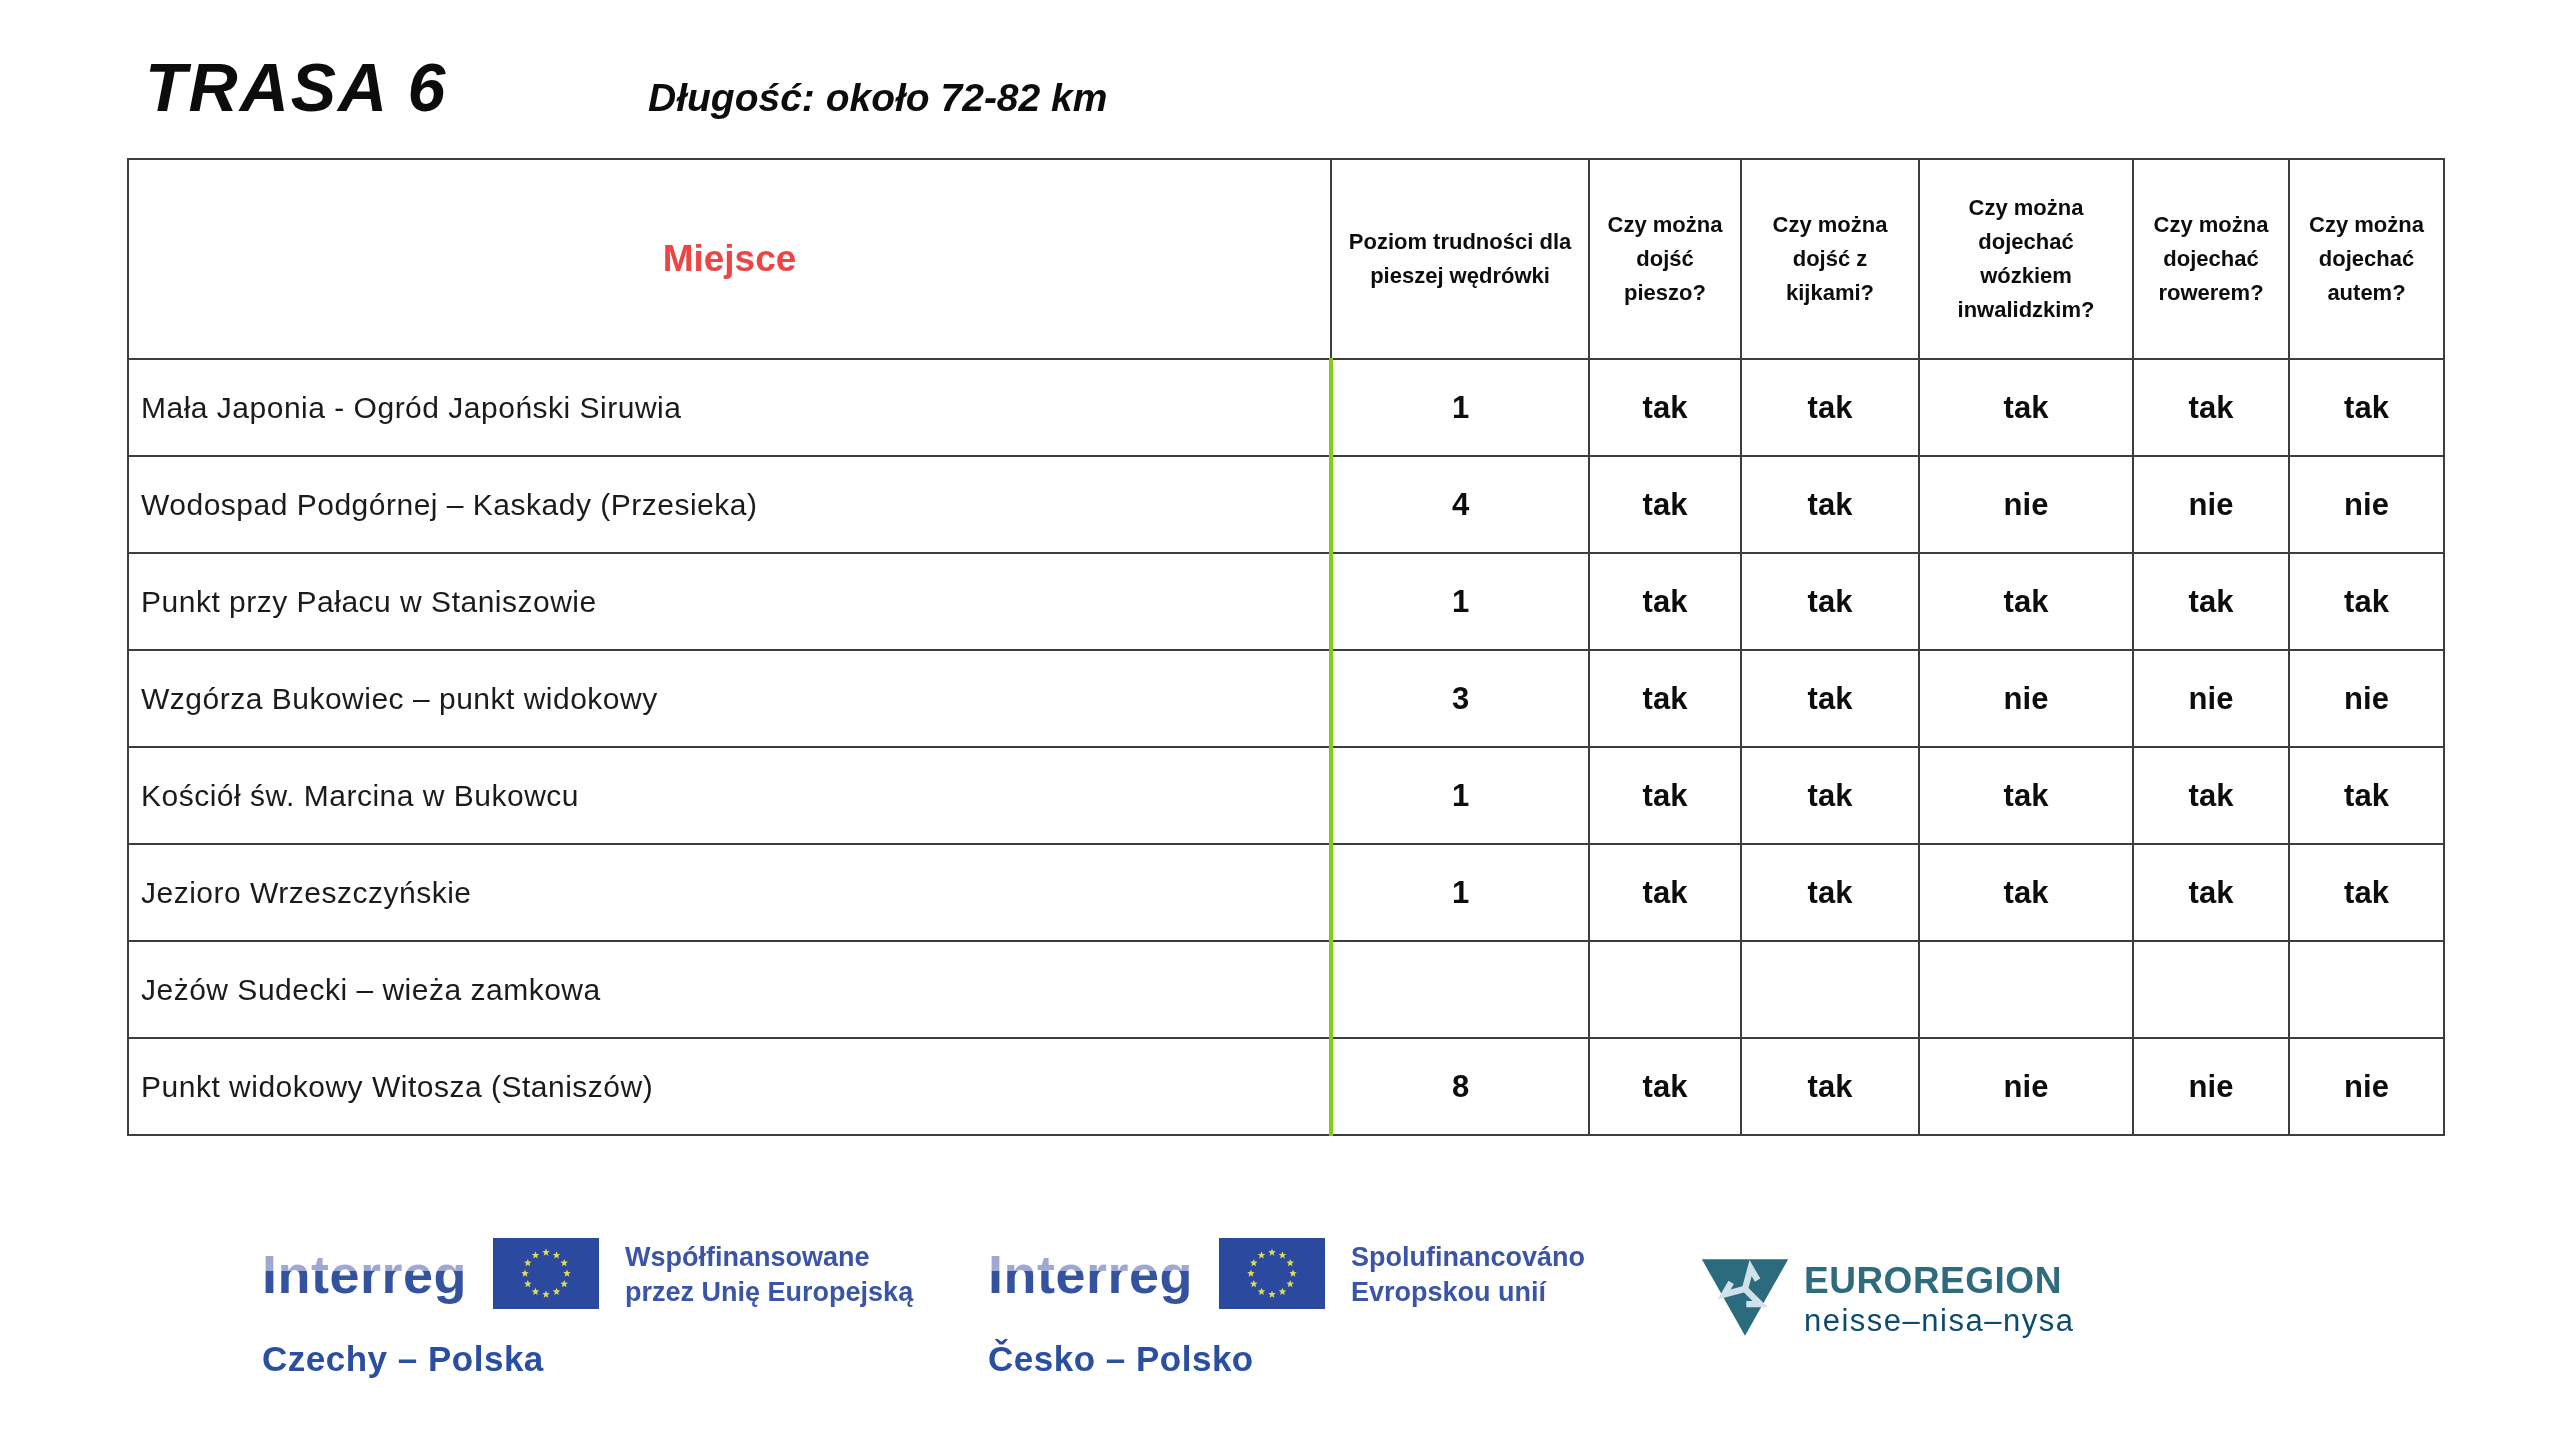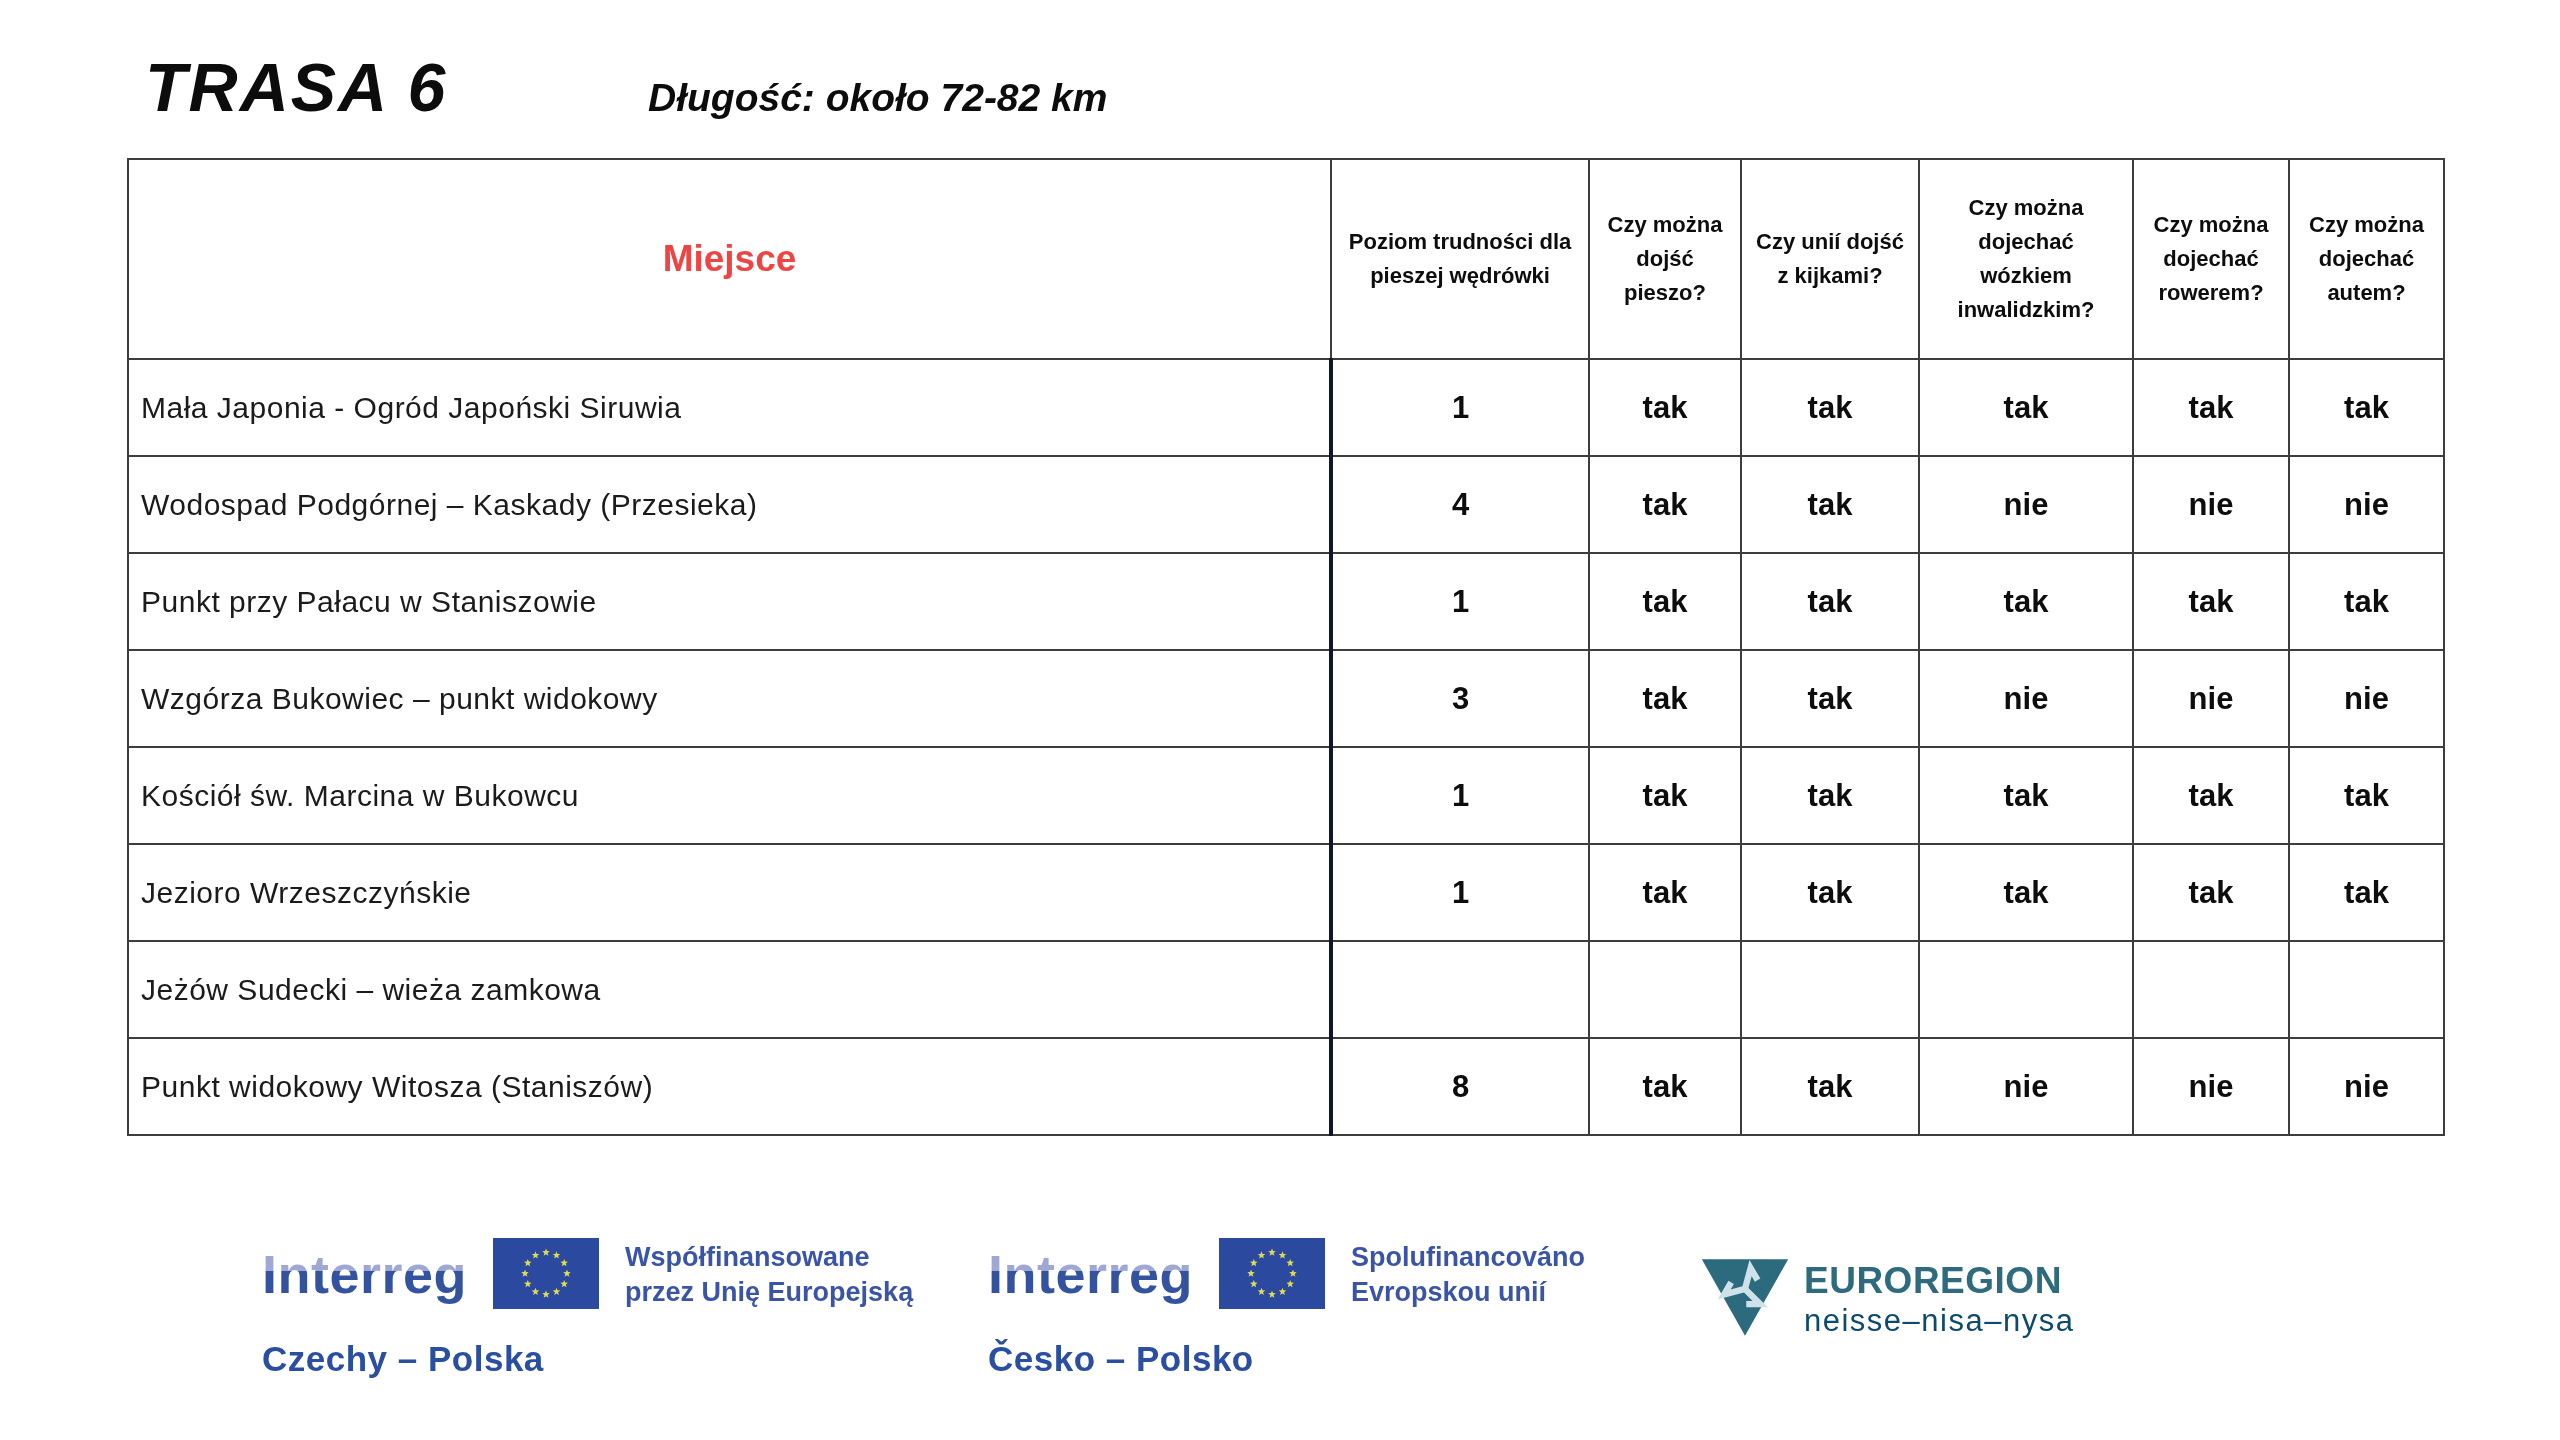--- a/index.html
+++ b/index.html
@@ -66,21 +66,21 @@
   }
   th.small-header {
     font-size: 22px;
     font-weight: 700;
     text-align: center;
     line-height: 1.55;
     padding: 0 10px;
     color: #0d0d0d;
   }
   thead tr th { border-bottom: 6px solid #000; }
-  tbody td:first-child { border-right: 4px solid #0f172a; }
+  tbody td:first-child { border-right: 4px solid #84cc16; }
 
   td.place-cell {
     font-size: 30px;
     font-weight: 400;
     text-align: left;
     padding-left: 12px;
     color: #1b1b1b;
     letter-spacing: 0.5px;
   }
   td.value-cell {
@@ -176,21 +176,21 @@
       <col style="width:178px">
       <col style="width:214px">
       <col style="width:156px">
       <col style="width:155px">
     </colgroup>
     <thead>
       <tr>
         <th class="place-header">Miejsce</th>
         <th class="small-header">Poziom trudności dla pieszej wędrówki</th>
         <th class="small-header">Czy można dojść pieszo?</th>
-        <th class="small-header">Czy unií dojść z kijkami?</th>
+        <th class="small-header">Czy można dojść z kijkami?</th>
         <th class="small-header">Czy można dojechać wózkiem inwalidzkim?</th>
         <th class="small-header">Czy można dojechać rowerem?</th>
         <th class="small-header">Czy można dojechać autem?</th>
       </tr>
     </thead>
     <tbody>
       <tr>
         <td class="place-cell">Mała Japonia - Ogród Japoński Siruwia</td>
         <td class="value-cell">1</td>
         <td class="value-cell">tak</td>

